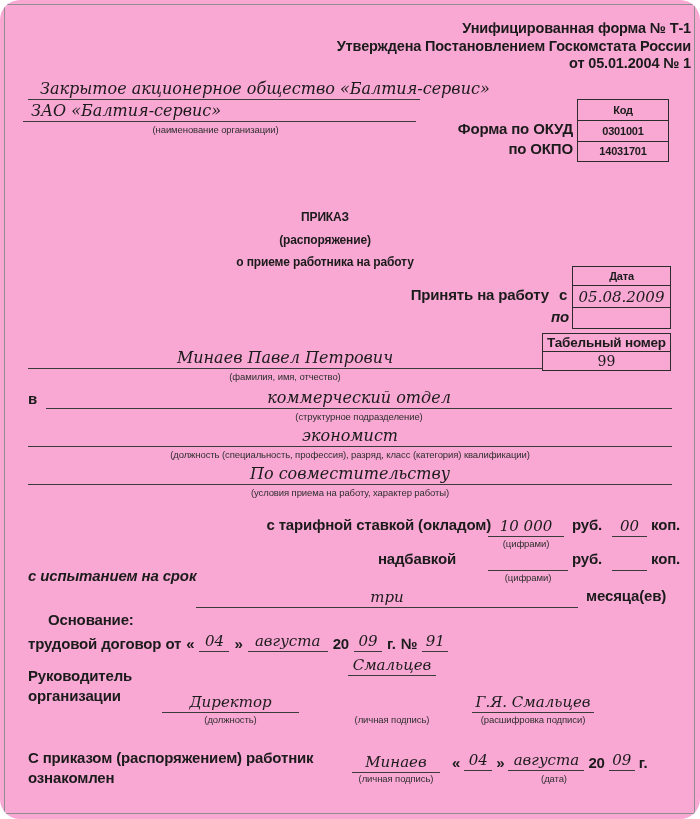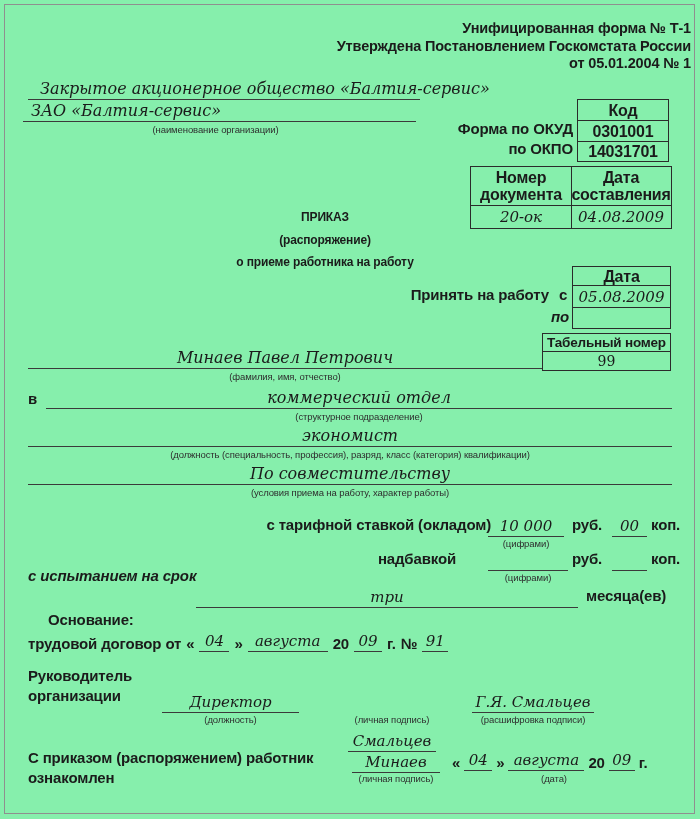--- a/index.html
+++ b/index.html
@@ -1,36 +1,36 @@
 <!DOCTYPE html>
 <html><head>
 <meta charset="utf-8">
 <style>
   html,body{margin:0;padding:0;background:#fff;}
-  .page{position:relative;width:700px;height:819px;background:#86efac;overflow:hidden;
-        font-family:"Liberation Sans",sans-serif;color:#1b1b1b;}
+  .page{position:relative;width:700px;height:819px;background:#f9a8d4;overflow:hidden;
+        font-family:"Liberation Sans",sans-serif;color:#1b1b1b;border-radius:20px;}
   .frame{position:absolute;left:4px;top:4px;right:5px;bottom:5px;border:1px solid #8f8f8f;}
   .abs{position:absolute;}
   .lbl{font-weight:700;font-size:15px;letter-spacing:-0.15px;white-space:nowrap;}
   .cap{font-weight:400;font-size:9.5px;color:#2e2e2e;text-align:center;white-space:nowrap;letter-spacing:-0.1px;}
   .val{font-family:"DejaVu Serif",serif;font-style:italic;font-size:16px;white-space:nowrap;}
   .val-s{font-family:"DejaVu Serif",serif;font-style:italic;font-size:15px;white-space:nowrap;}
   .uline{border-bottom:1.6px solid #3a3a3a;}
   .fblank{position:absolute;display:flex;align-items:flex-end;justify-content:center;
           border-bottom:1.6px solid #3a3a3a;padding-bottom:1px;}
   .ctr{text-align:center;}
   .rt{text-align:right;}
   .hdr{font-weight:700;font-size:14.5px;line-height:17.5px;text-align:right;letter-spacing:-0.15px;}
   
   .tbl{position:absolute;border:1.4px solid #2b2b2b;box-sizing:border-box;}
   .trow{display:flex;align-items:center;justify-content:center;box-sizing:border-box;}
   .trow + .trow{border-top:1.3px solid #2b2b2b;}
   .tcell{display:flex;align-items:center;justify-content:center;box-sizing:border-box;height:100%;flex:0 0 auto;}
   .tcell + .tcell{border-left:1.3px solid #2b2b2b;}
-  .thead{font-weight:700;font-size:16px;text-align:center;line-height:17px;letter-spacing:-0.2px;}
+  .thead{font-weight:700;font-size:11px;text-align:center;line-height:17px;letter-spacing:-0.2px;}
   .flexrow{position:absolute;display:flex;align-items:flex-end;}
   .fpart{display:flex;align-items:flex-end;justify-content:center;
          border-bottom:1.6px solid #3a3a3a;padding-bottom:1px;box-sizing:border-box;}
 </style>
 </head>
 <body>
 
 <div class="page">
   <div class="frame"></div>
 
@@ -45,30 +45,20 @@
   <div class="abs cap" style="left:23px;top:124px;width:385px;">(наименование организации)</div>
 
   <div class="abs lbl rt" style="top:120px;right:127px;">Форма по ОКУД</div>
   <div class="abs lbl rt" style="top:140px;right:127px;">по ОКПО</div>
   <div class="tbl" style="left:577px;top:99px;width:92px;">
     <div class="trow thead" style="height:20px;">Код</div>
     <div class="trow thead" style="height:21px;">0301001</div>
     <div class="trow thead" style="height:20px;">14031701</div>
   </div>
 
-  <div class="tbl" style="left:470px;top:166px;width:202px;">
-    <div class="trow" style="height:38px;">
-      <div class="tcell thead" style="width:99px;">Номер документа</div>
-      <div class="tcell thead" style="width:100px;">Дата составления</div>
-    </div>
-    <div class="trow" style="height:23px;">
-      <div class="tcell val-s" style="width:99px;">20-ок</div>
-      <div class="tcell val-s" style="width:100px;">04.08.2009</div>
-    </div>
-  </div>
 
   <div class="abs ctr" style="left:0;top:206px;width:650px;font-weight:700;font-size:12px;line-height:22.5px;letter-spacing:-0.15px;">
     <div>ПРИКАЗ</div>
     <div>(распоряжение)</div>
     <div>о приеме работника на работу</div>
   </div>
 
   <div class="abs lbl rt" style="top:286px;right:151px;">Принять на работу</div>
   <div class="abs lbl" style="left:559px;top:286px;">с</div>
   <div class="abs lbl" style="left:551px;top:308px;font-style:italic;">по</div>
@@ -125,21 +115,21 @@
     <span class="fpart val-s" style="width:28px;">09</span>
     <span class="lbl">г.</span>
     <span class="lbl">№</span>
     <span class="fpart val-s" style="width:26px;">91</span>
   </div>
 
   <div class="abs lbl" style="left:28px;top:667px;">Руководитель</div>
   <div class="abs lbl" style="left:28px;top:687px;">организации</div>
   <div class="fblank val-s" style="left:162px;top:691px;width:137px;height:20px;">Директор</div>
   <div class="abs cap" style="left:162px;top:714px;width:137px;">(должность)</div>
-  <div class="fblank val-s" style="left:348px;top:730px;width:88px;height:20px;">Смальцев</div>
+  <div class="fblank val-s" style="left:348px;top:654px;width:88px;height:20px;">Смальцев</div>
   <div class="abs cap" style="left:333px;top:714px;width:118px;">(личная подпись)</div>
   <div class="fblank val-s" style="left:472px;top:691px;width:122px;height:20px;">Г.Я. Смальцев</div>
   <div class="abs cap" style="left:459px;top:714px;width:148px;">(расшифровка подписи)</div>
 
   <div class="abs lbl" style="left:28px;top:749px;text-align:right;">С приказом (распоряжением) работник</div>
   <div class="abs lbl" style="left:28px;top:769px;">ознакомлен</div>
   <div class="fblank val-s" style="left:352px;top:751px;width:88px;height:20px;">Минаев</div>
   <div class="abs cap" style="left:338px;top:773px;width:116px;">(личная подпись)</div>
   <div class="flexrow" style="left:452px;top:749px;height:22px;gap:4px;">
     <span class="lbl">«</span>

